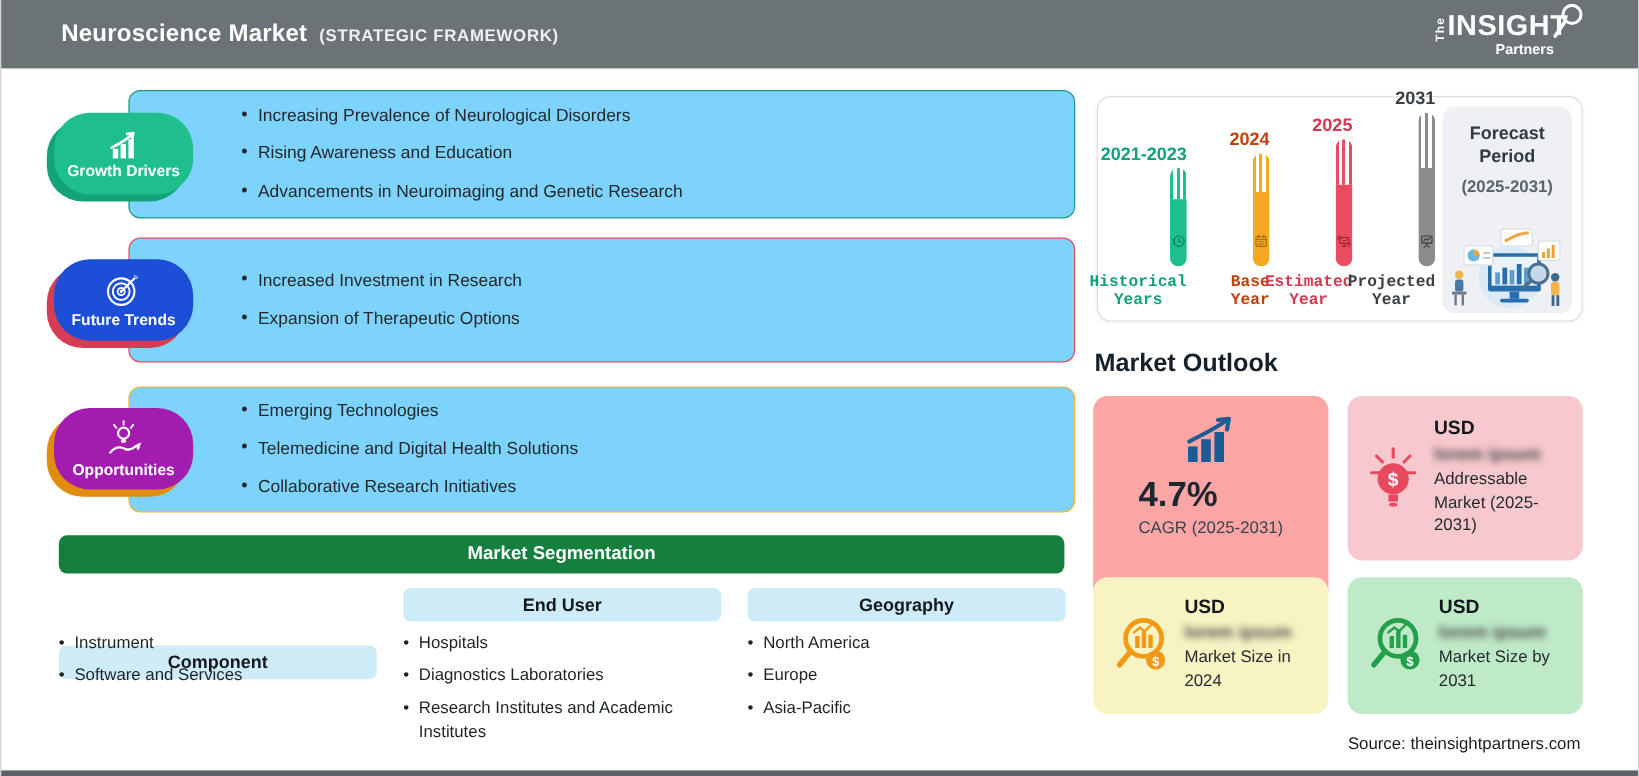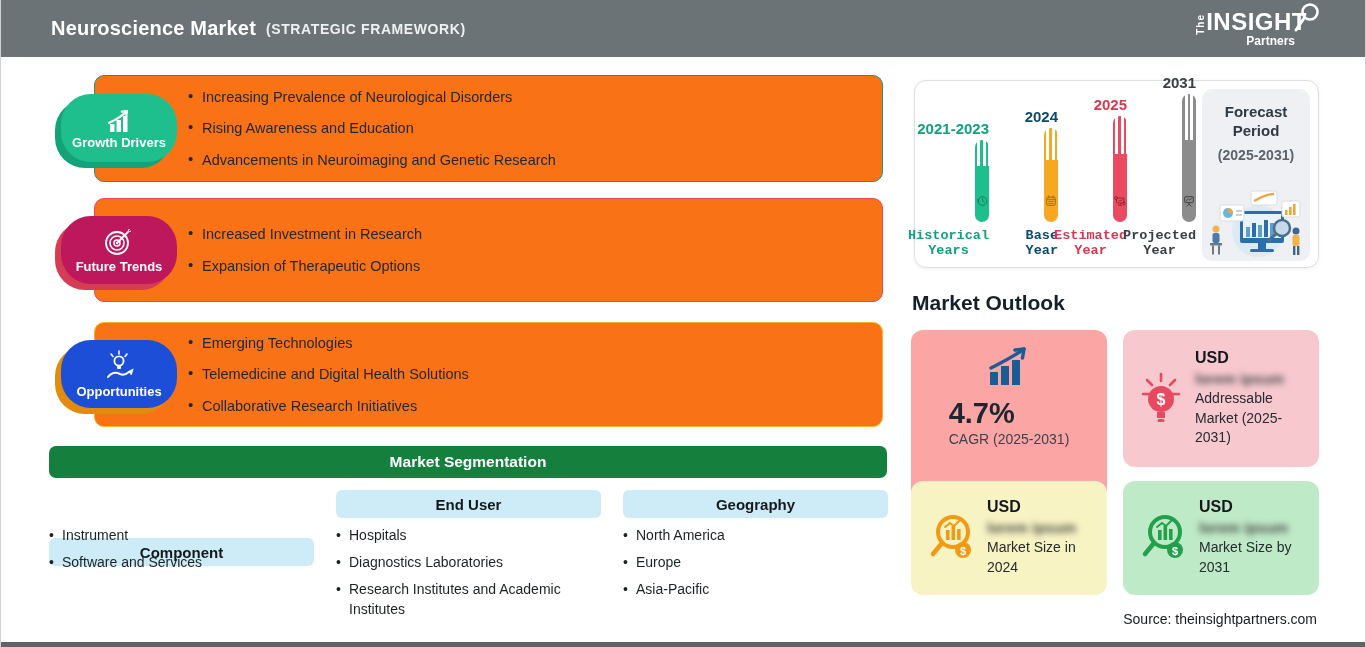--- a/index.html
+++ b/index.html
@@ -14,35 +14,35 @@
   .header-title { color:#ffffff; font-size:20px; font-weight:bold; letter-spacing:.2px; }
   .header-subtitle { color:#eef0f1; font-size:14px; font-weight:600; margin-left:10px; letter-spacing:.6px; }
   .logo { margin-left:auto; color:#fff; display:flex; align-items:flex-start; position:relative; }
   .logo-the { font-size:10px; font-weight:bold; letter-spacing:1px; writing-mode:vertical-rl; transform:rotate(180deg); line-height:1; margin-top:4px; }
   .logo-main { display:flex; flex-direction:column; align-items:flex-end; line-height:1; }
   .logo-insight { font-size:24px; font-weight:800; letter-spacing:.5px; }
   .logo-partners { font-size:12px; font-weight:bold; margin-top:1px; margin-right:12px; }
   .logo-glass { position:absolute; right:-14px; top:-7px; }
 
   
-  .driver-box { position:absolute; left:93px; width:789px; border-radius:10px; background:#f97316;
+  .driver-box { position:absolute; left:106px; width:789px; border-radius:10px; background:#7dd3fc;
                 display:flex; flex-direction:column; justify-content:center; padding-left:93px; }
   .driver-box ul { list-style:none; display:flex; flex-direction:column; gap:13px; }
   .driver-box li { position:relative; padding-left:14px; font-size:14.5px; color:#24282c; line-height:1.25; }
   .driver-box li::before { content:"•"; position:absolute; left:0; top:-1px; font-size:15px; color:#24282c; }
   .box-growth { top:75px; height:107px; border:1.6px solid #18987d; }
   .box-future { top:198px; height:104px; border:1.6px solid #e0485e; }
   .box-opportunities { top:322px; height:105px; border:1.6px solid #f0b32a; }
 
-  .badge { position:absolute; left:60px; width:116px; height:68px; border-radius:30px;
+  .badge { position:absolute; left:44px; width:116px; height:68px; border-radius:30px;
            display:flex; flex-direction:column; align-items:center; justify-content:center; gap:2px;
            color:#fff; font-size:13px; font-weight:bold; z-index:3; text-align:center; }
   .badge-growth { top:94px; background:#1fbe8d; box-shadow:-6px 6px 0 #14a379; }
-  .badge-future { top:216px; background:#be185d; box-shadow:-6px 6px 0 #d63d54; }
-  .badge-opportunities { top:340px; background:#1d4ed8; box-shadow:-6px 6px 0 #e18c0c; }
+  .badge-future { top:216px; background:#1d4ed8; box-shadow:-6px 6px 0 #d63d54; }
+  .badge-opportunities { top:340px; background:#a21caf; box-shadow:-6px 6px 0 #e18c0c; }
 
   
   .seg-bar { position:absolute; left:48px; top:446px; width:838px; height:32px; background:#15803d;
              border-radius:7px; display:flex; align-items:center; justify-content:center;
              color:#fff; font-size:15.5px; font-weight:bold; }
   .seg-head { position:absolute; top:490px; height:28px; width:265px; background:#cdecf8; border-radius:6px;
               display:flex; align-items:center; justify-content:center; font-size:15px; font-weight:bold; color:#15191c; }
   .seg-head-0 { left:48px;margin-top:48px; } .seg-head-1 { left:335px;align-items:center; } .seg-head-2 { left:622px; }
   .seg-list { position:absolute; top:526px; list-style:none; }
   .seg-list-0 { left:48px; width:270px; } .seg-list-1 { left:335px; width:245px; } .seg-list-2 { left:622px; width:250px; }
@@ -52,21 +52,21 @@
   
   .timeline-card { position:absolute; left:913px; top:80px; width:405px; height:188px; background:#fff;
                    border:1px solid #dcdfe1; border-radius:12px; box-shadow:0 1px 4px rgba(0,0,0,.06); }
   .bars-row { position:absolute; left:16px; bottom:8px; display:flex; gap:11px; align-items:flex-end; }
   .bar-col { display:flex; flex-direction:column; align-items:flex-end; width:58px;padding-left:44px; }
   .bar-year { font-size:15px; font-weight:bold; margin-bottom:3px; white-space:nowrap; }
   .bar { width:100%; display:flex; flex-direction:column; overflow:hidden; border-radius:8px; }
   .bar-stripes { width:100%; }
   .bar-solid { flex:1; display:flex; align-items:flex-end; justify-content:center; padding-bottom:8px; }
   .bar-name { font-size:13.5px; font-weight:bold; line-height:1.15; text-align:center; margin-top:6px;font-family:Liberation Mono, monospace; }
-  .c-green { color:#13a07e; } .c-orange { color:#0c4a6e; } .c-red { color:#d63851; } .c-dark { color:#3b4045; }
+  .c-green { color:#13a07e; } .c-orange { color:#c2410c; } .c-red { color:#d63851; } .c-dark { color:#3b4045; }
   .bg-green { background:#1fbe8d; } .bg-orange { background:#f7a823; } .bg-red { background:#e94b61; } .bg-gray { background:#8c8c8c; }
   .st-green { height:26px; background:repeating-linear-gradient(90deg,#1fbe8d 0 2.5px,#ffffff 2.5px 5.5px); }
   .st-orange { height:32px; background:repeating-linear-gradient(90deg,#f7a823 0 2.5px,#ffffff 2.5px 5.5px); }
   .st-red { height:38px; background:repeating-linear-gradient(90deg,#e94b61 0 2.5px,#ffffff 2.5px 5.5px); }
   .st-gray { height:46px; background:repeating-linear-gradient(90deg,#8c8c8c 0 2.5px,#ffffff 2.5px 5.5px); }
   .h-green { height:82px; } .h-orange { height:94px; } .h-red { height:106px; } .h-gray { height:128px; }
 
   .forecast-panel { position:absolute; right:8px; top:8px; width:108px; height:172px; background:#eef0f3;
                     border-radius:10px; display:flex; flex-direction:column; align-items:center; padding-top:14px; }
   .forecast-title { font-size:15px; font-weight:bold; color:#2f3a44; text-align:center; line-height:1.25; }

